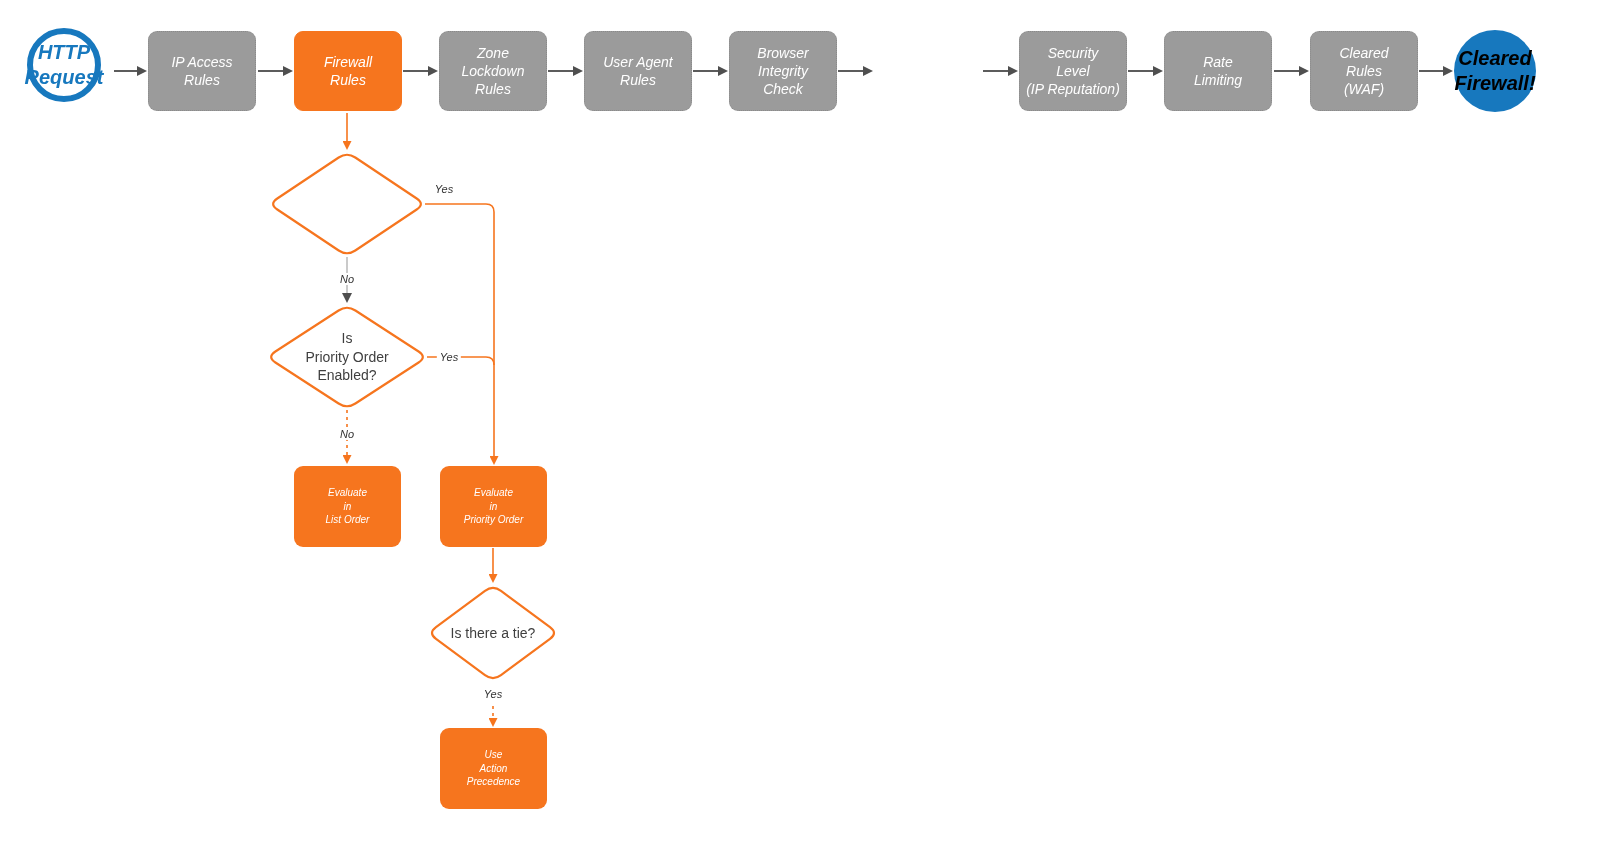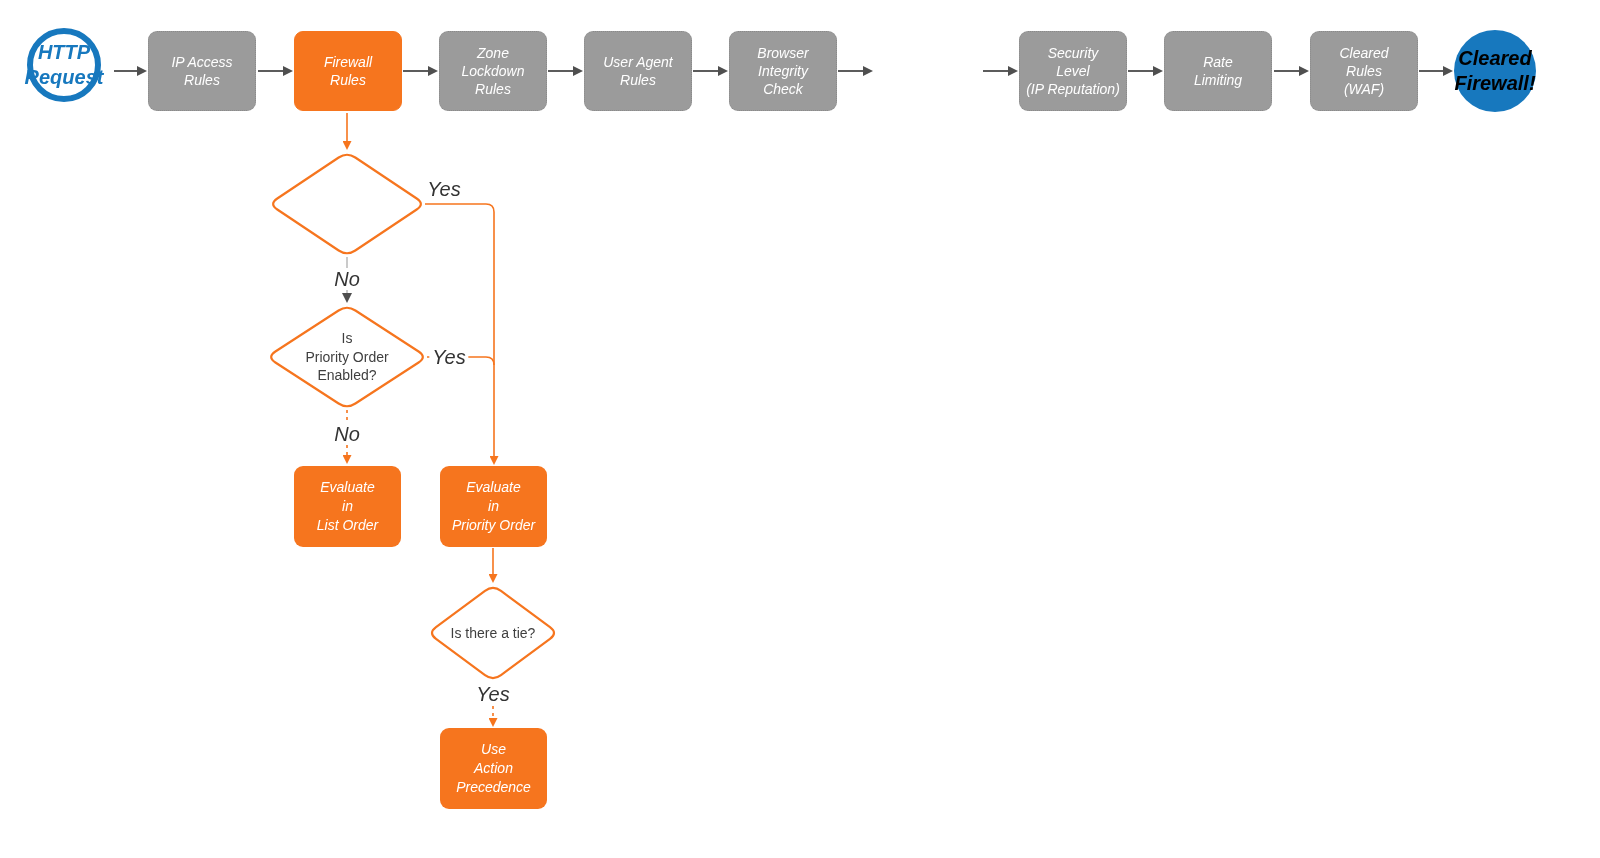--- a/index.html
+++ b/index.html
@@ -28,30 +28,30 @@
   .diamond{fill:#fff;stroke:var(--c-orange);stroke-width:2.2;stroke-linejoin:round;}
 
   
   .node{position:absolute;display:flex;align-items:center;justify-content:center;
         text-align:center;white-space:pre-line;box-sizing:border-box;}
   .stage{width:108px;height:80px;top:31px;border-radius:9px;
          font-style:italic;font-size:14px;line-height:1.3;color:#fff;}
   .stage.gray{background:var(--c-gray);border:1px dotted var(--c-gray_border);}
   .stage.orange{background:var(--c-orange);border:1px solid var(--c-orange);}
   .action{width:107px;height:81px;border-radius:9px;background:var(--c-orange);
-          font-style:italic;font-size:14px;line-height:1.35;color:#fff;}
+          font-style:italic;font-size:10px;line-height:1.35;color:#fff;}
   .terminal{border-radius:50%;font-weight:bold;font-style:italic;font-size:20px;line-height:1.25;}
   .terminal.start{left:27px;top:28px;width:74px;height:74px;border:6px solid var(--c-blue);
                   background:#fff;color:var(--c-blue);}
   .terminal.end{left:1454px;top:30px;width:82px;height:82px;background:var(--c-blue);color:#000000;}
   .diamond-label{position:absolute;display:flex;align-items:center;justify-content:center;
                  text-align:center;white-space:pre-line;color:var(--c-dark_text);
                  font-size:14px;line-height:1.35;}
   .edge-label{position:absolute;transform:translate(-50%,-50%);font-style:italic;
-              font-size:20px;color:#333;background:#fff;padding:0 3px;line-height:1.1;}
+              font-size:11px;color:#333;background:#fff;padding:0 3px;line-height:1.1;}
 </style>
 </head>
 <body>
 
 <div id="canvas">
 
   <svg class="underlay">
     <defs>
       <marker id="arrDark" markerWidth="10" markerHeight="10" refX="1" refY="5" orient="auto" markerUnits="userSpaceOnUse">
         <path class="mk-dark" d="M0,0 L10,5 L0,10 Z"></path>

